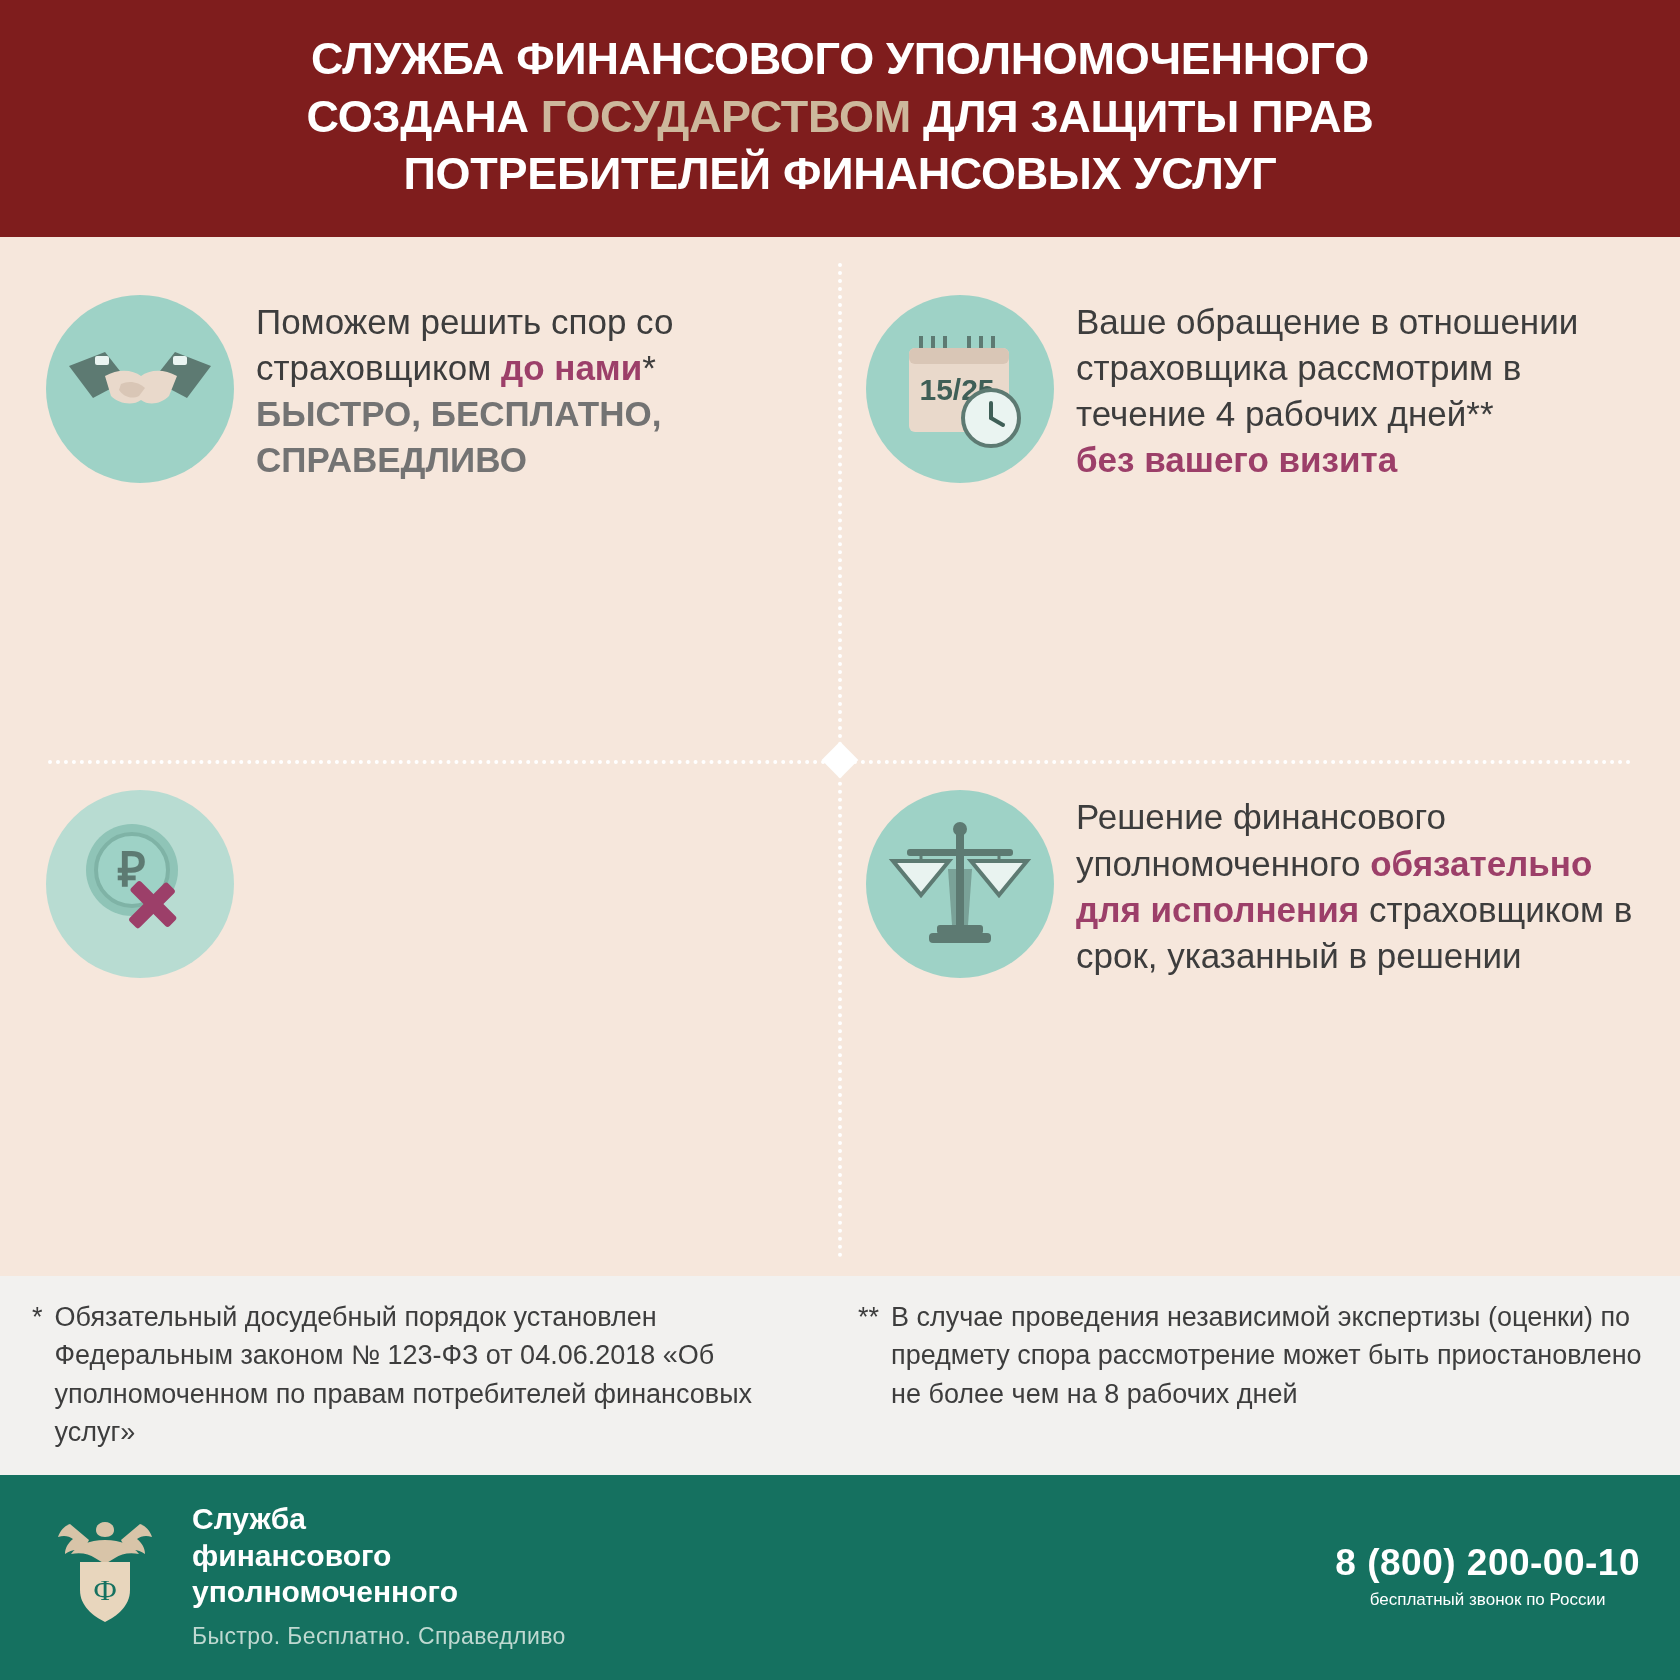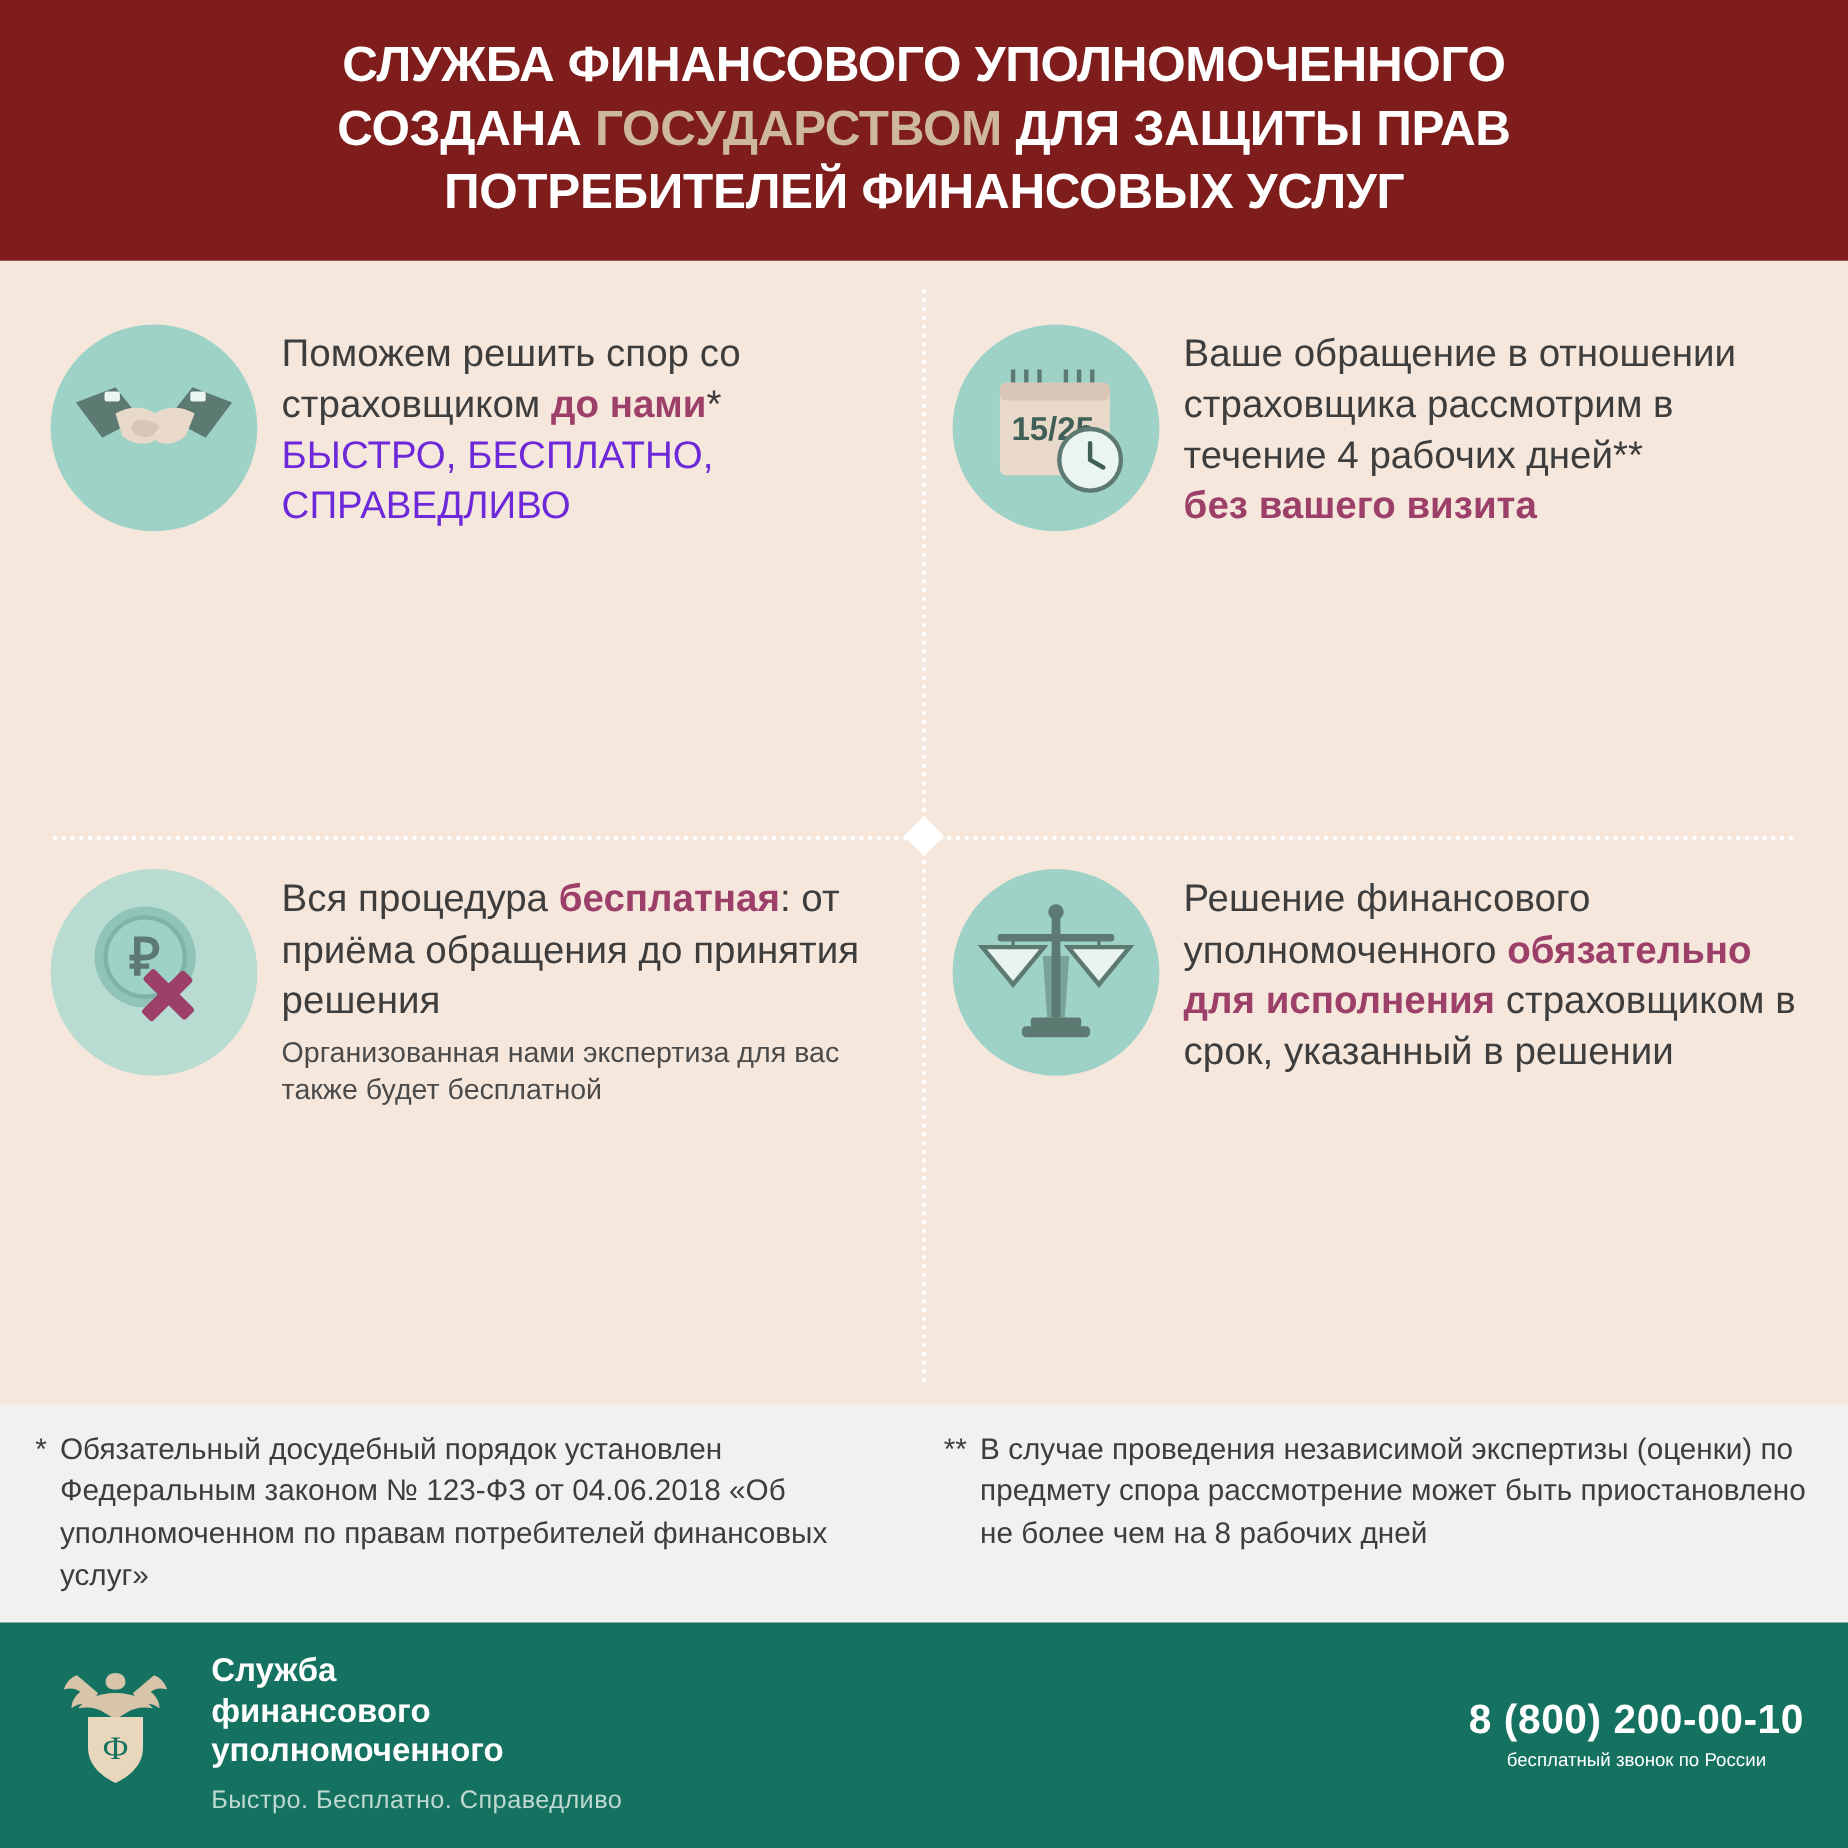--- a/index.html
+++ b/index.html
@@ -88,21 +88,21 @@
   .icon-circle.pale { background: #b8dcd2; }
 
   
   .txt {
     padding-top: 4px;
     color: #3d3d3d;
     font-size: 35px;
     line-height: 1.32;
   }
   .txt .accent { color: #9c3f69; font-weight: bold; }
-  .txt .grey-bold { color: #6d28d9; font-weight: normal; }
+  .txt .grey-bold { color: #737373; font-weight: bold; }
   .txt .sub {
     display: block;
     margin-top: 6px;
     font-size: 26px;
     line-height: 1.32;
     color: #4a4a4a;
   }
 
   
   .notes {
@@ -217,24 +217,20 @@
         <div class="icon-circle pale">
           <svg width="160" height="160" viewBox="0 0 160 160">
             <circle cx="72" cy="66" r="46" fill="#8fc4b7"></circle>
             <circle cx="72" cy="66" r="36" fill="#9ed2c6" stroke="#7fb3a6" stroke-width="4"></circle>
             <text x="72" y="82" font-family="Liberation Sans, sans-serif" font-size="48" font-weight="bold" fill="#5d7a72" text-anchor="middle">₽</text>
             <g transform="translate(92,100)">
               <rect x="-6" y="-26" width="14" height="54" rx="3" fill="#9c3f69" transform="rotate(45)"></rect>
               <rect x="-6" y="-26" width="14" height="54" rx="3" fill="#9c3f69" transform="rotate(-45)"></rect>
             </g>
           </svg>
-        </div>
-        <div class="txt">
-          <span>Вся процедура </span><span class="accent">бесплатная</span><span>: от приёма обращения до принятия решения</span>
-          <span class="sub">Организованная нами экспертиза для вас также будет бесплатной</span>
         </div>
       </div>
 
       <div class="cell c4">
         <div class="icon-circle">
           <svg width="150" height="150" viewBox="0 0 150 150">
             <g fill="#5d7a72">
               <rect x="71" y="24" width="8" height="92"></rect>
               <circle cx="75" cy="20" r="7"></circle>
               <rect x="22" y="40" width="106" height="7" rx="3"></rect>

